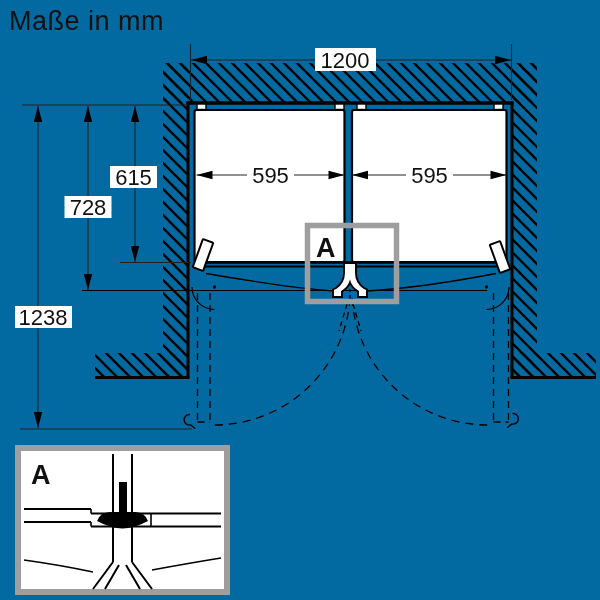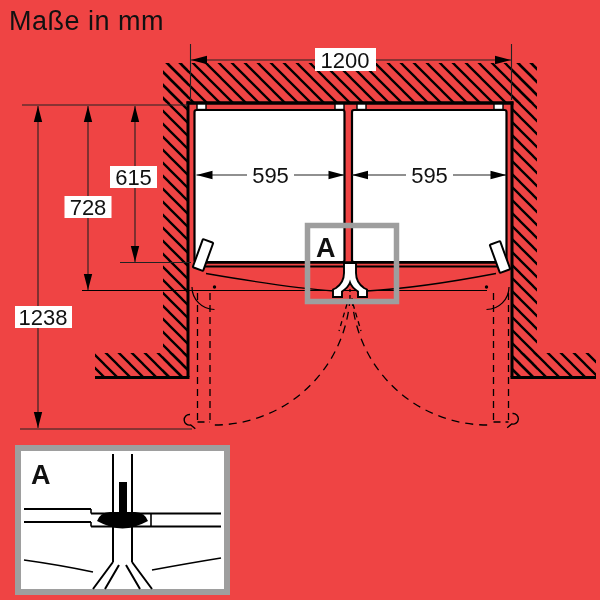--- a/index.html
+++ b/index.html
@@ -1,16 +1,16 @@
 <!DOCTYPE html>
 <html><head>
 <meta charset="utf-8">
 <style>
   html,body{margin:0;padding:0;background:#fff;}
-  .stage{position:relative;width:600px;height:600px;background:#ef4444;overflow:hidden;
+  .stage{position:relative;width:600px;height:600px;background:#0369a1;overflow:hidden;
          font-family:"Liberation Sans", sans-serif;}
   svg text{font-family:"Liberation Sans", sans-serif;fill:#111;}
   .dim-label{font-size:22px;}
   .marker-label{font-size:27px;font-weight:bold;}
   .title-text{position:absolute;left:9px;top:6px;font-size:27px;color:#111;
               letter-spacing:0.5px;}
 </style>
 </head>
 <body>
 

